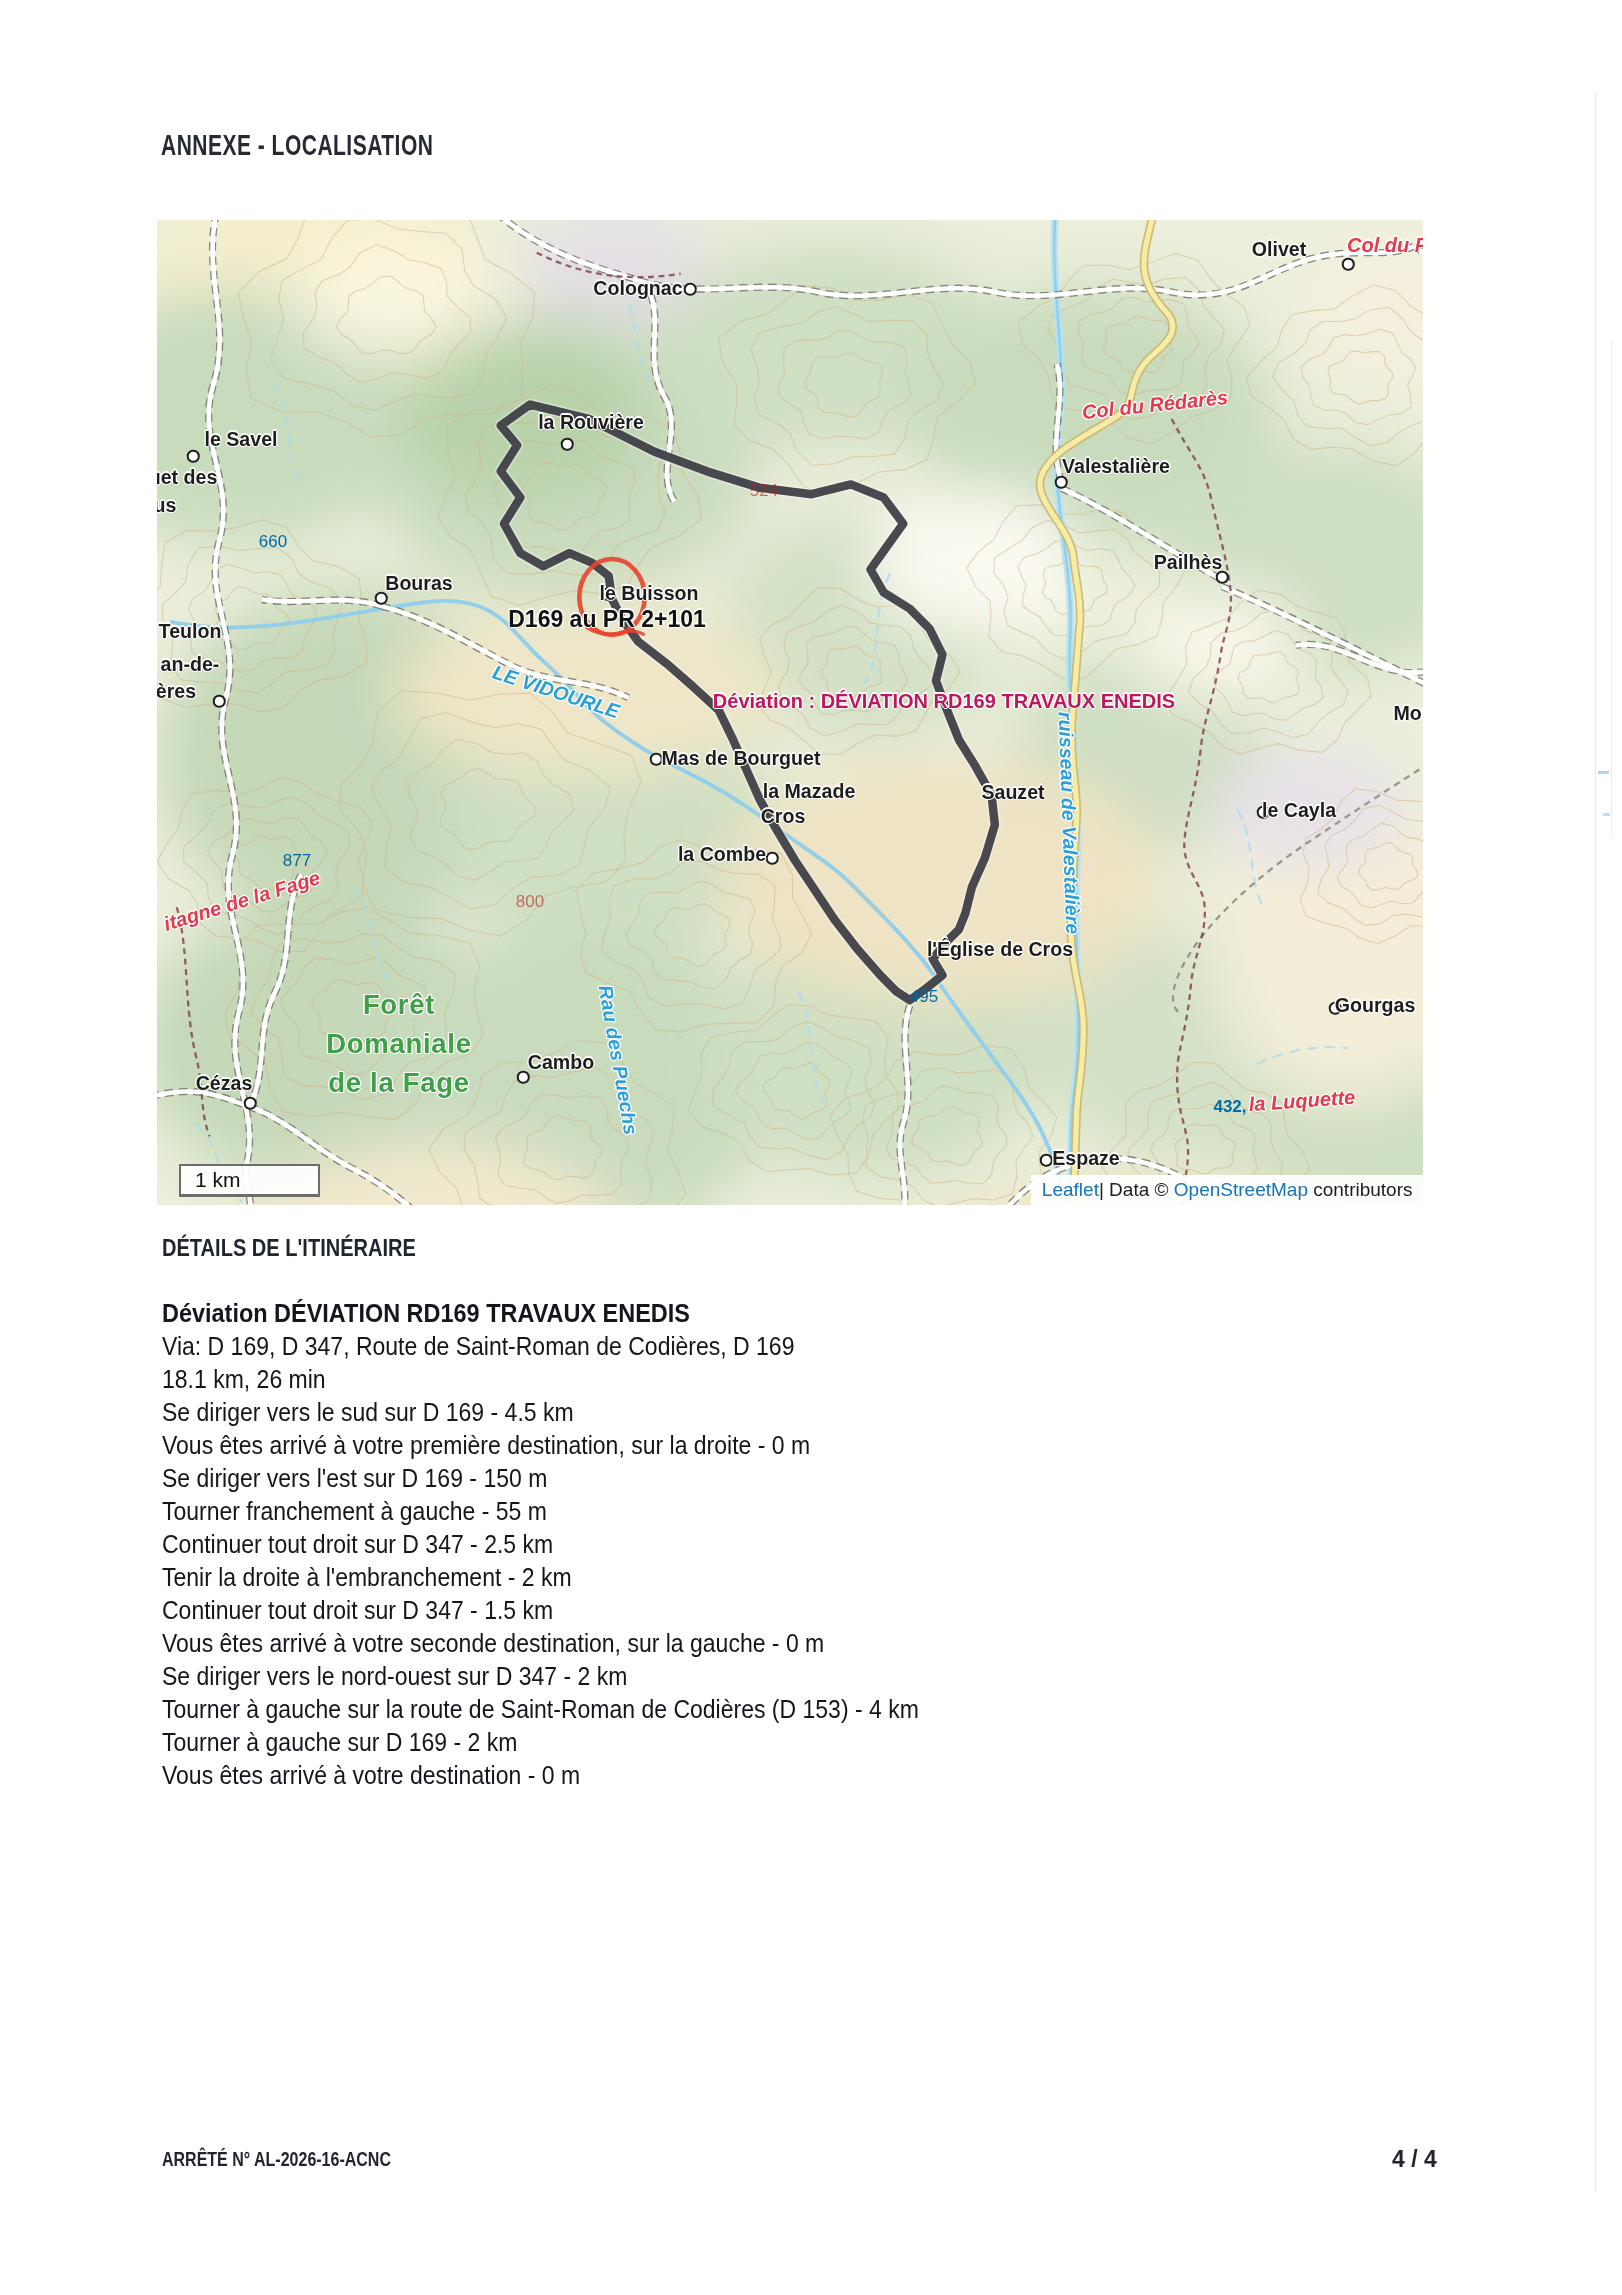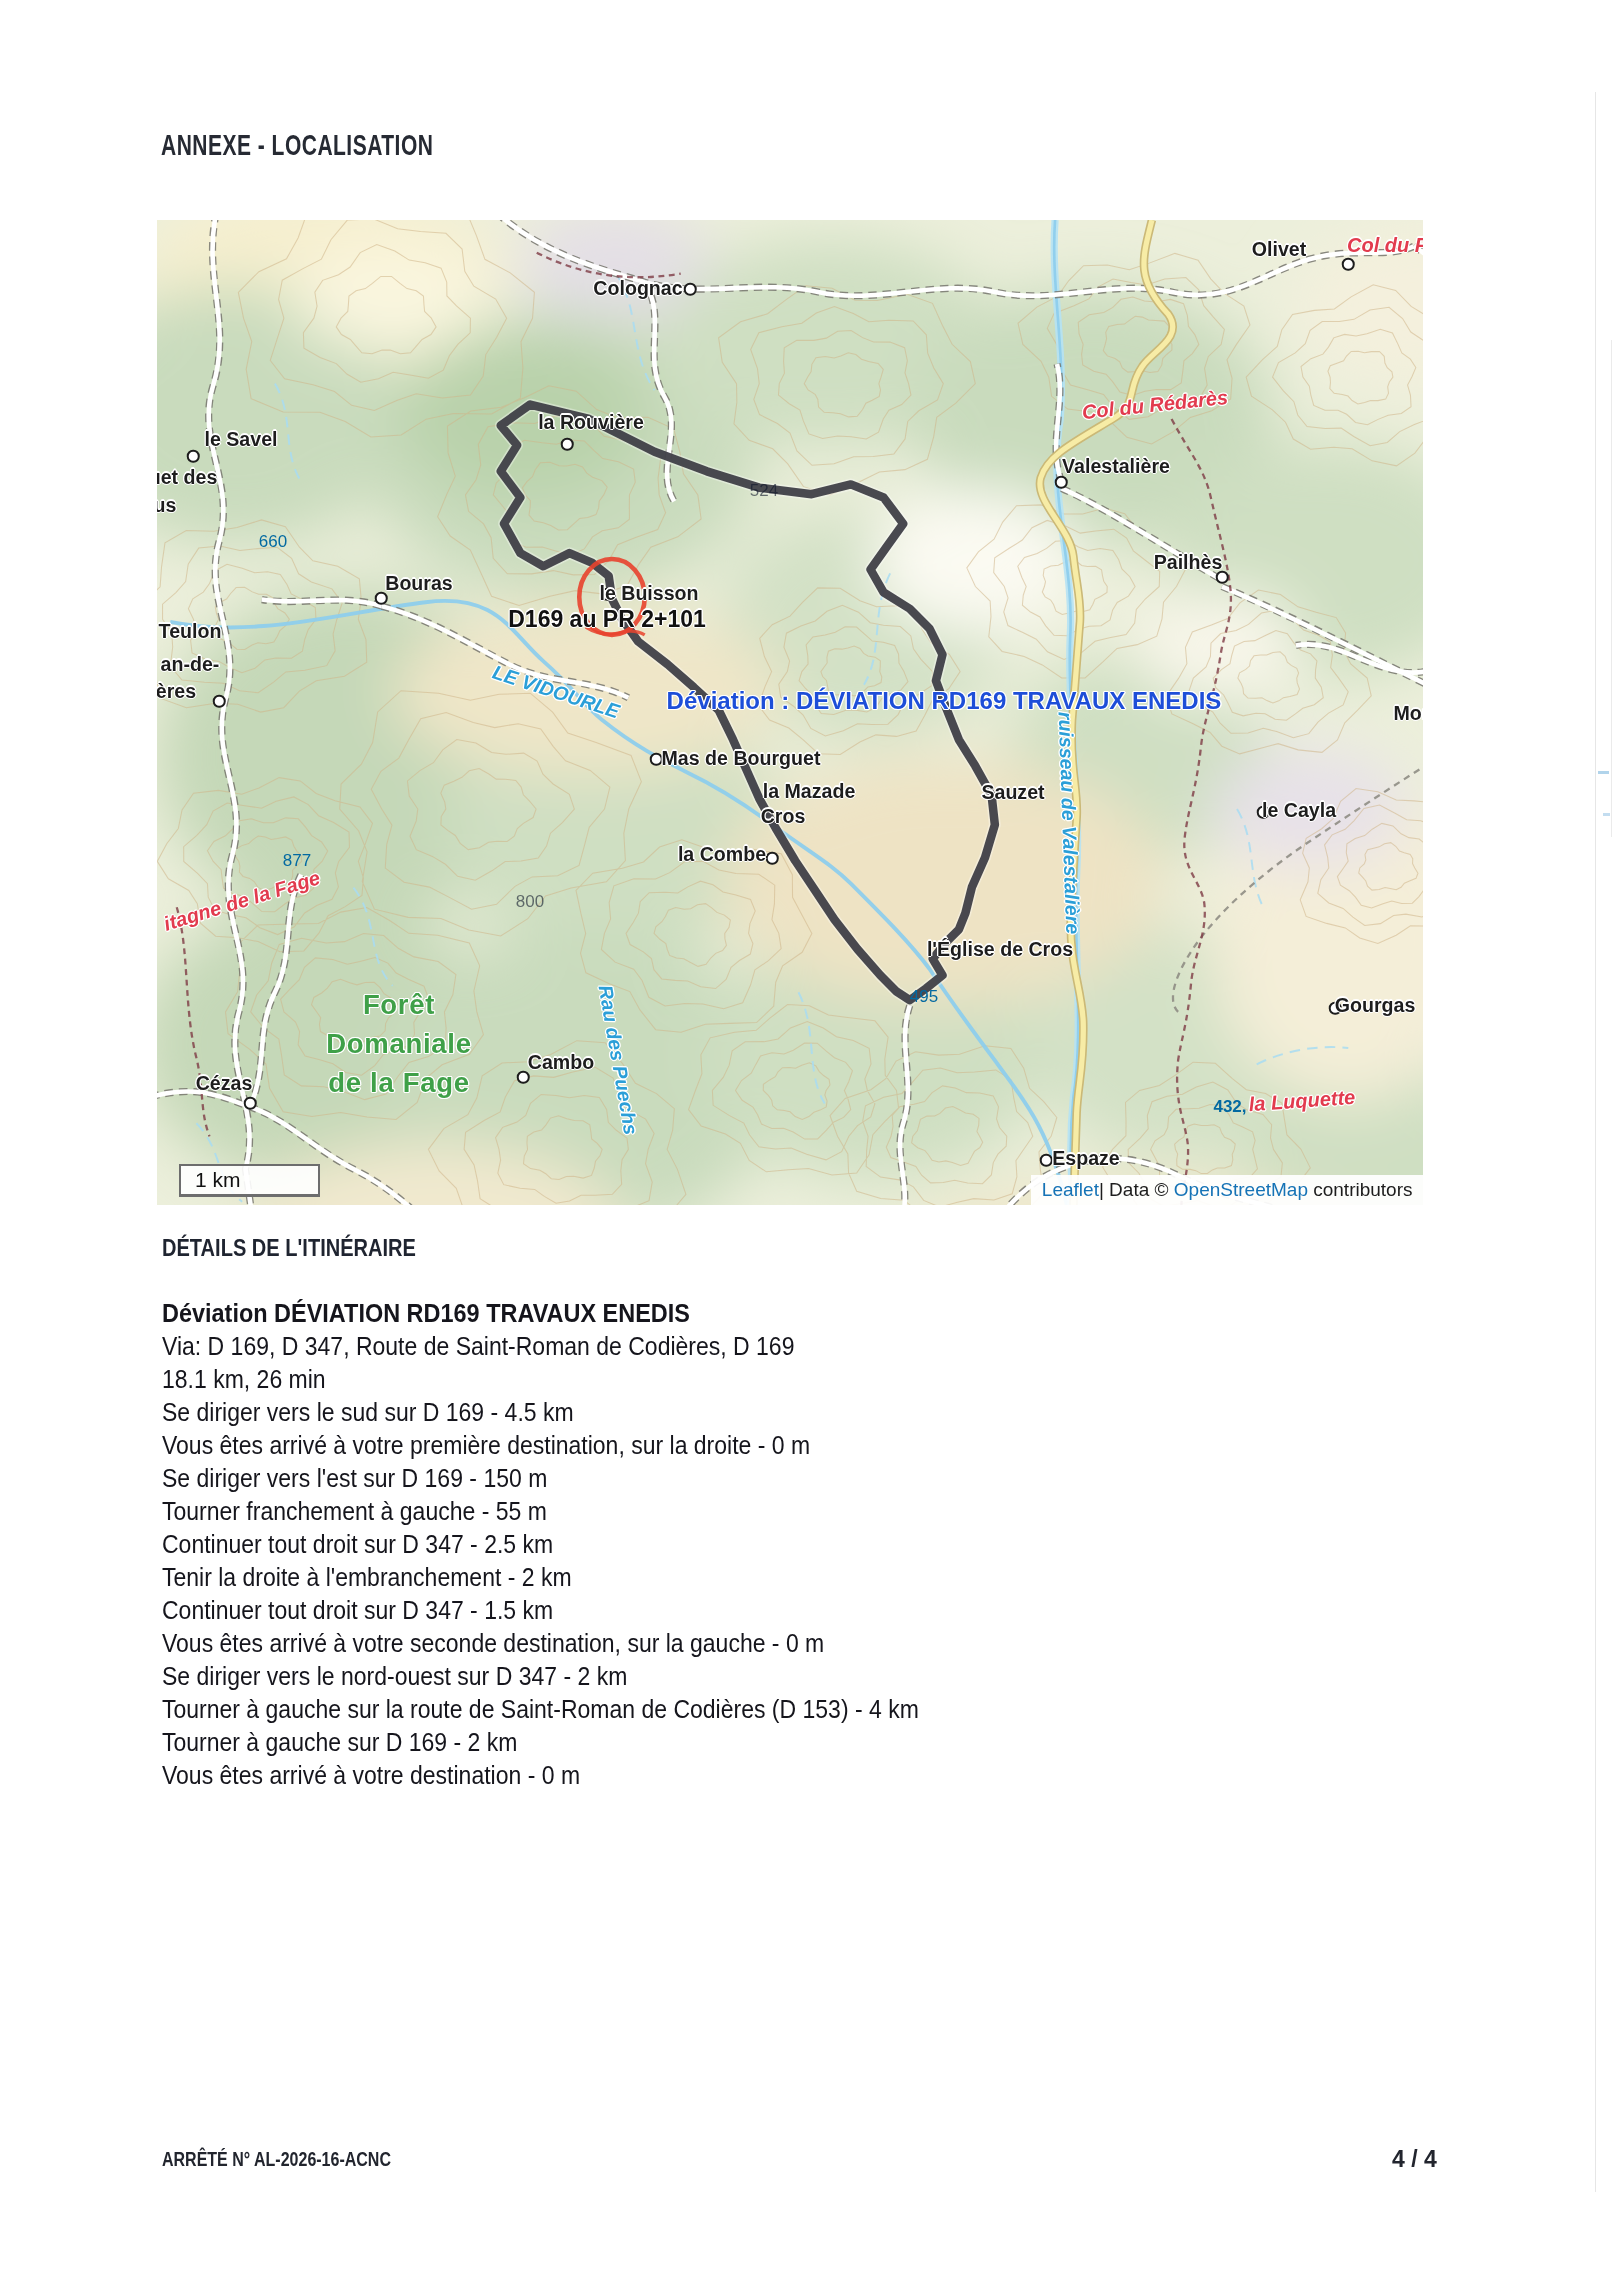--- a/index.html
+++ b/index.html
@@ -13,22 +13,22 @@
   .map{position:absolute;left:157px;top:220px;width:1266px;height:985px;overflow:hidden;background:#ecefdb;}
   .map svg{position:absolute;left:0;top:0;}
   #map-labels,#map-markers{position:absolute;left:0;top:0;width:100%;height:100%;pointer-events:none;}
   .lbl{position:absolute;transform:translate(-50%,-50%);white-space:nowrap;
        text-shadow:-1.3px 0 #fff,1.3px 0 #fff,0 -1.3px #fff,0 1.3px #fff,-0.7px -0.7px #fff,0.7px 0.7px #fff,0.7px -0.7px #fff,-0.7px 0.7px #fff;}
   .lbl.place{font-size:19.6px;font-weight:bold;color:#1d1d1d;}
   .lbl.peak{font-size:20px;font-weight:bold;font-style:italic;color:#e23b4e;}
   .lbl.hydro{font-size:19.6px;font-weight:bold;font-style:italic;color:#2b9fd8;}
   .lbl.forest{font-size:27.5px;font-weight:bold;color:#3fa048;letter-spacing:0.7px;}
   .lbl.elev{font-size:17px;color:#0369a1;text-shadow:none;}
-  .lbl.elev-faint{font-size:17px;color:#0f172a;opacity:.6;text-shadow:none;}
-  .lbl.route{font-size:24px;font-weight:bold;color:#1d4ed8;}
+  .lbl.elev-faint{font-size:17px;color:#b91c1c;opacity:.6;text-shadow:none;}
+  .lbl.route{font-size:20px;font-weight:bold;color:#be185d;}
   .lbl.callout{font-size:23px;font-weight:bold;color:#111;}
   .mkr{position:absolute;width:8.5px;height:8.5px;border:2px solid #1d1d1d;border-radius:50%;
        background:#fff;transform:translate(-50%,-50%);}
 
   .scale{position:absolute;left:22px;bottom:8.5px;width:141px;height:33px;background:rgba(255,255,255,.9);
          border:2px solid #6d6d6d;border-bottom-width:3.9px;box-sizing:border-box;
          font-size:21px;line-height:27.5px;padding-left:14px;color:#111;}
   .attribution{position:absolute;right:0;bottom:0;height:30px;background:rgba(255,255,255,.93);
                display:flex;align-items:center;padding:0 10.5px;font-size:19px;color:#1d1d1d;white-space:pre;}
   .attribution .link{color:#1673b6;text-decoration:none;}

